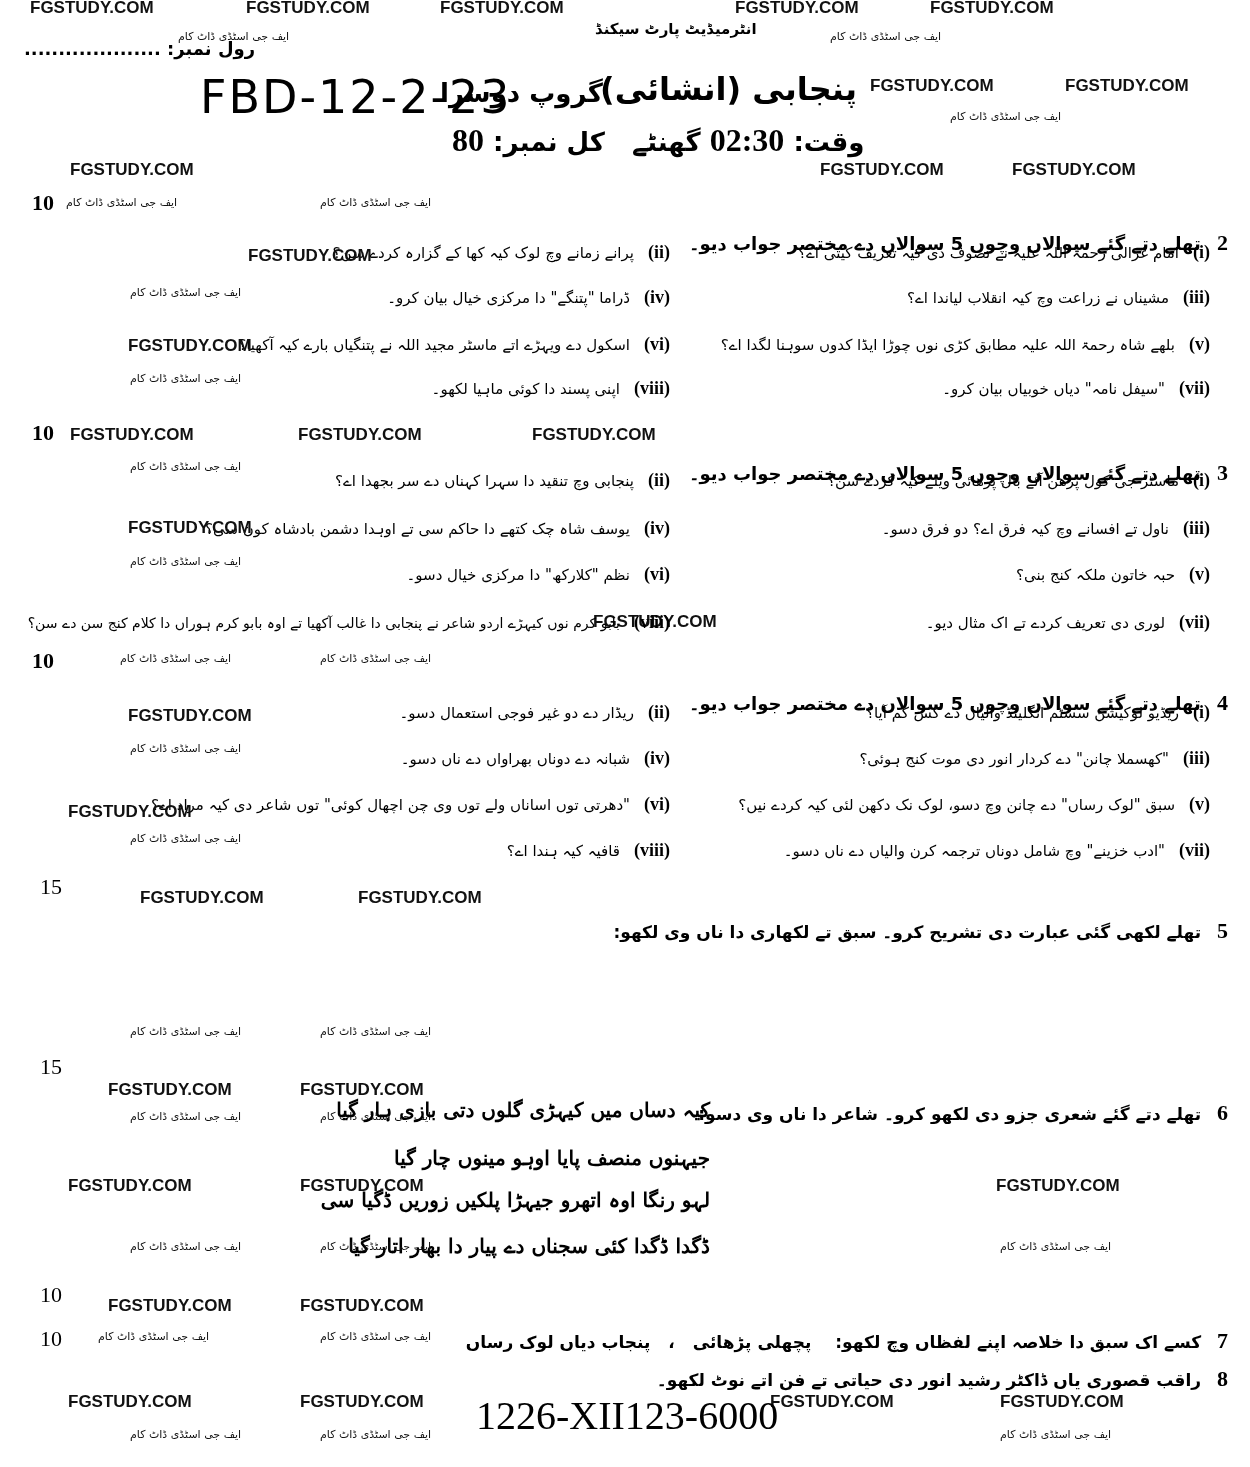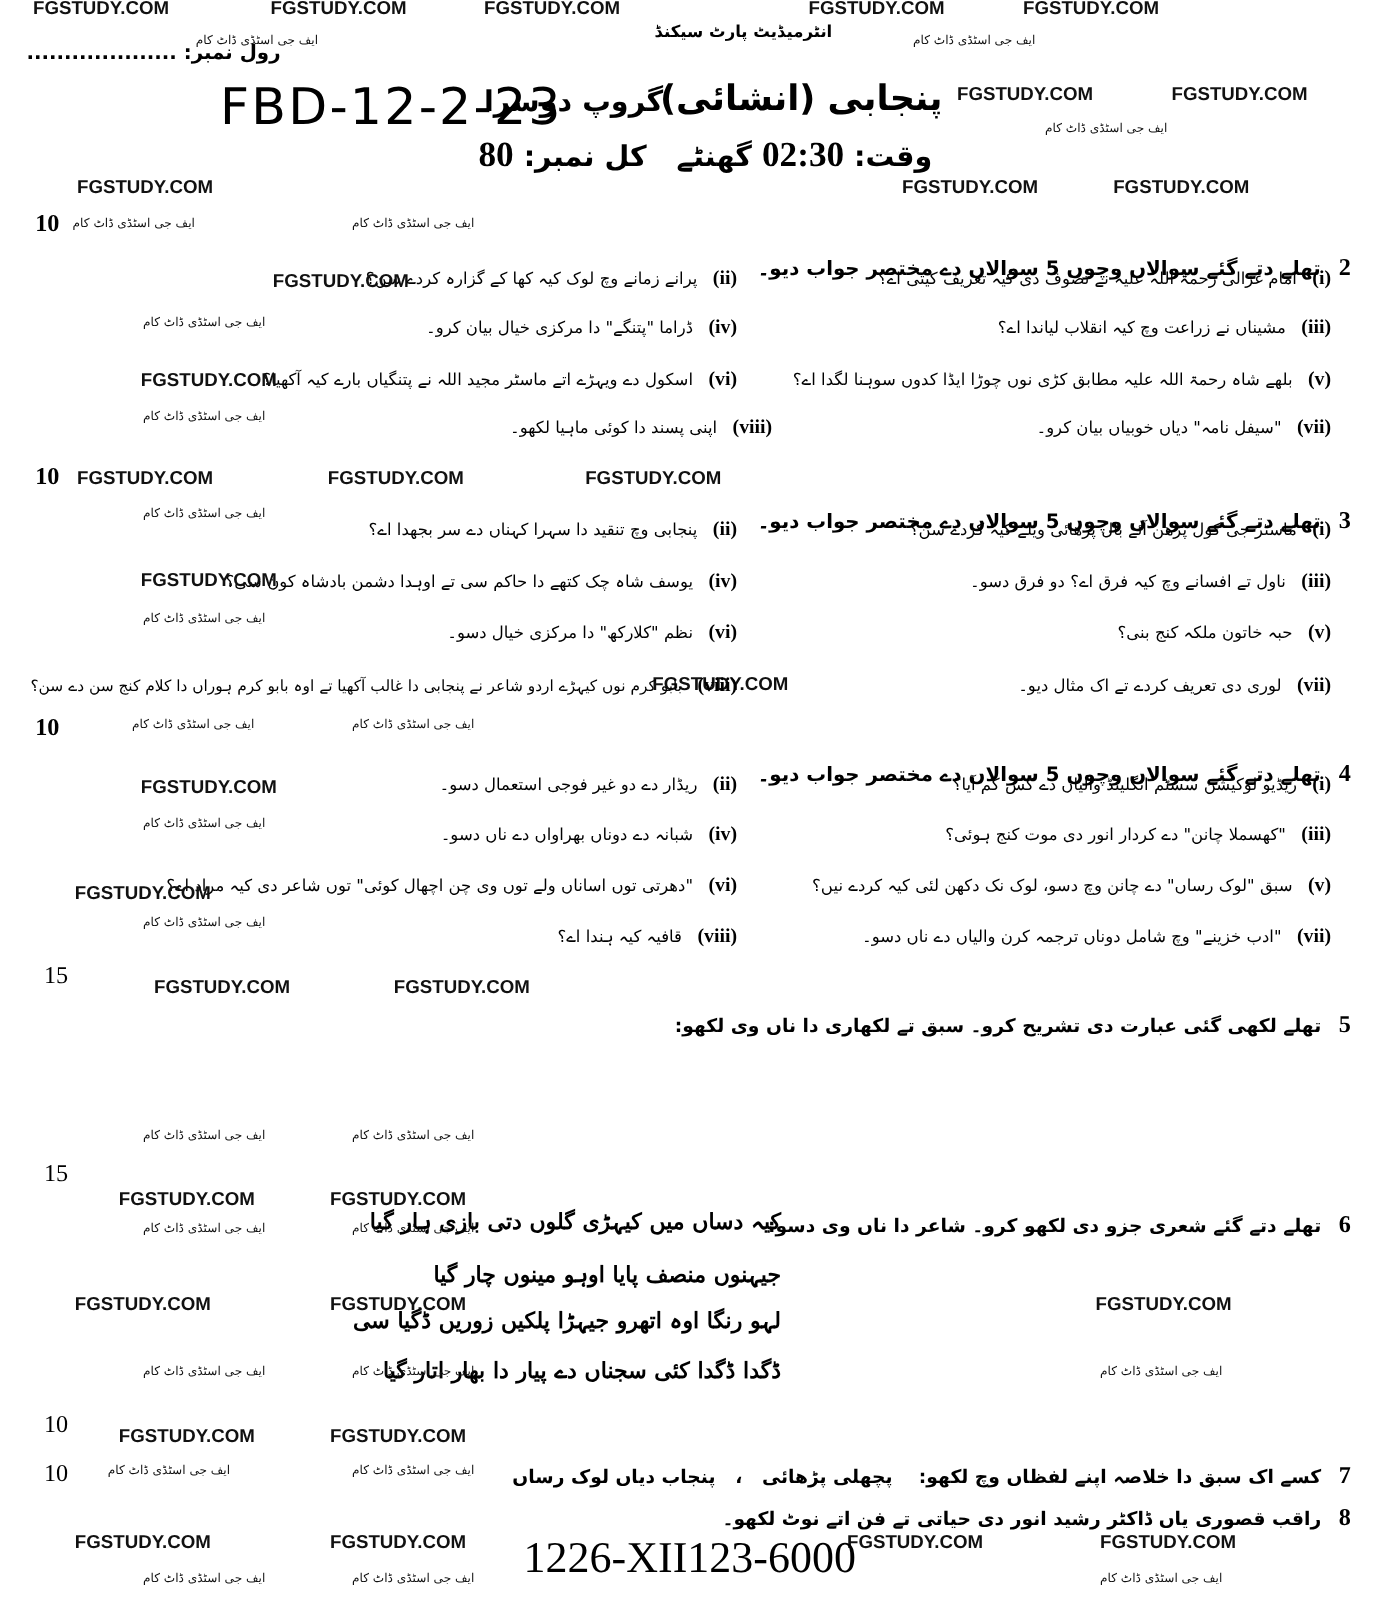--- a/index.html
+++ b/index.html
@@ -37,21 +37,21 @@
 <div class="wm" style="left:1012px;top:160px">FGSTUDY.COM</div>
 
 <div class="abs urdu" style="left:595px;top:20px;font-size:15px;font-weight:bold">انٹرمیڈیٹ پارٹ سیکنڈ</div>
 <div class="abs urdu" style="left:24px;top:38px;font-size:18px;font-weight:bold;direction:ltr">
   <span>....................</span>
   <span style="direction:rtl;unicode-bidi:embed">رول نمبر:</span>
 </div>
 <div class="hand" style="left:200px;top:70px">FBD-12-2-23</div>
 <div class="abs urdu" style="left:440px;top:78px;font-size:26px;font-weight:bold">گروپ دوسرا</div>
 <div class="abs urdu" style="left:600px;top:70px;font-size:32px;font-weight:bold">پنجابی (انشائی)</div>
-<div class="abs" style="left:435px;top:122px;direction:rtl;font-size:26px;font-weight:bold">
+<div class="abs" style="left:452px;top:122px;direction:rtl;font-size:26px;font-weight:bold">
   <span>وقت:</span>
   <span style="font-family:'Liberation Serif',serif;font-size:32px">02:30</span>
   <span>گھنٹے</span>
   <span style="margin-right:18px">کل نمبر:</span>
   <span style="font-family:'Liberation Serif',serif;font-size:32px">80</span>
 </div>
 
 <div class="marks" style="left:32px;top:190px">10</div>
 <div class="wmu" style="left:66px;top:196px">ایف جی اسٹڈی ڈاٹ کام</div>
 <div class="wmu" style="left:320px;top:196px">ایف جی اسٹڈی ڈاٹ کام</div>
@@ -62,21 +62,21 @@
 <div class="item" style="right:40px;top:242px"><span class="num">(i)</span><span>امام غزالی رحمۃ اللہ علیہ نے تصوف دی کیہ تعریف کیتی اے؟</span></div>
 <div class="item" style="right:580px;top:242px"><span class="num">(ii)</span><span>پرانے زمانے وچ لوک کیہ کھا کے گزارہ کردے سن؟</span></div>
 <div class="wm" style="left:248px;top:246px">FGSTUDY.COM</div>
 <div class="item" style="right:40px;top:287px"><span class="num">(iii)</span><span>مشیناں نے زراعت وچ کیہ انقلاب لیاندا اے؟</span></div>
 <div class="item" style="right:580px;top:287px"><span class="num">(iv)</span><span>ڈراما "پتنگے" دا مرکزی خیال بیان کرو۔</span></div>
 <div class="wmu" style="left:130px;top:286px">ایف جی اسٹڈی ڈاٹ کام</div>
 <div class="item" style="right:40px;top:334px"><span class="num">(v)</span><span>بلھے شاہ رحمۃ اللہ علیہ مطابق کڑی نوں چوڑا ایڈا کدوں سوہنا لگدا اے؟</span></div>
 <div class="item" style="right:580px;top:334px"><span class="num">(vi)</span><span>اسکول دے ویہڑے اتے ماسٹر مجید اللہ نے پتنگیاں بارے کیہ آکھیا؟</span></div>
 <div class="wm" style="left:128px;top:336px">FGSTUDY.COM</div>
 <div class="item" style="right:40px;top:378px"><span class="num">(vii)</span><span>"سیفل نامہ" دیاں خوبیاں بیان کرو۔</span></div>
-<div class="item" style="right:548px;top:378px"><span class="num">(viii)</span><span>اپنی پسند دا کوئی ماہیا لکھو۔</span></div>
+<div class="item" style="right:580px;top:378px"><span class="num">(viii)</span><span>اپنی پسند دا کوئی ماہیا لکھو۔</span></div>
 <div class="wmu" style="left:130px;top:372px">ایف جی اسٹڈی ڈاٹ کام</div>
 
 <div class="marks" style="left:32px;top:420px">10</div>
 <div class="wm" style="left:70px;top:425px">FGSTUDY.COM</div>
 <div class="wm" style="left:298px;top:425px">FGSTUDY.COM</div>
 <div class="wm" style="left:532px;top:425px">FGSTUDY.COM</div>
 <div class="qhead" style="top:422px">
   <span class="qn">3</span>
   <span>تھلے دتے گئے سوالاں وچوں 5 سوالاں دے مختصر جواب دیو۔</span>
 </div>

